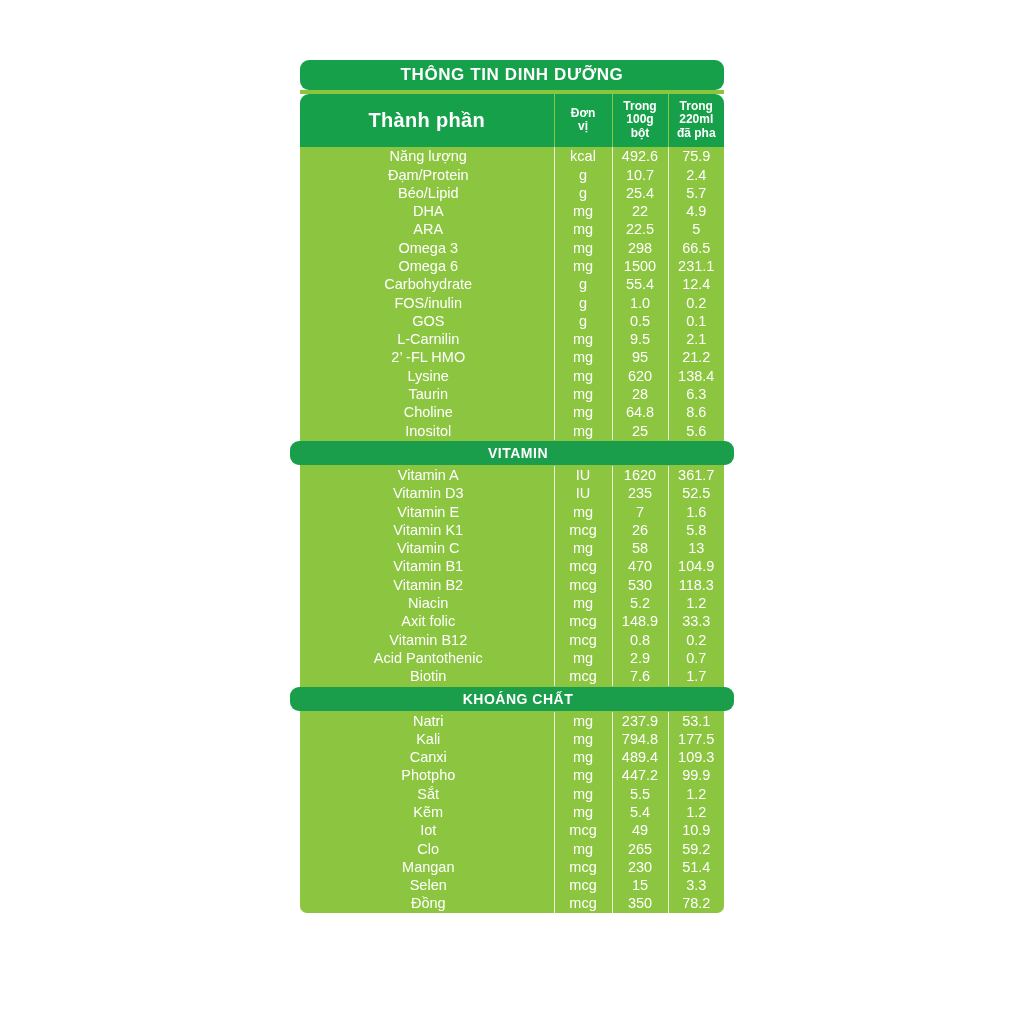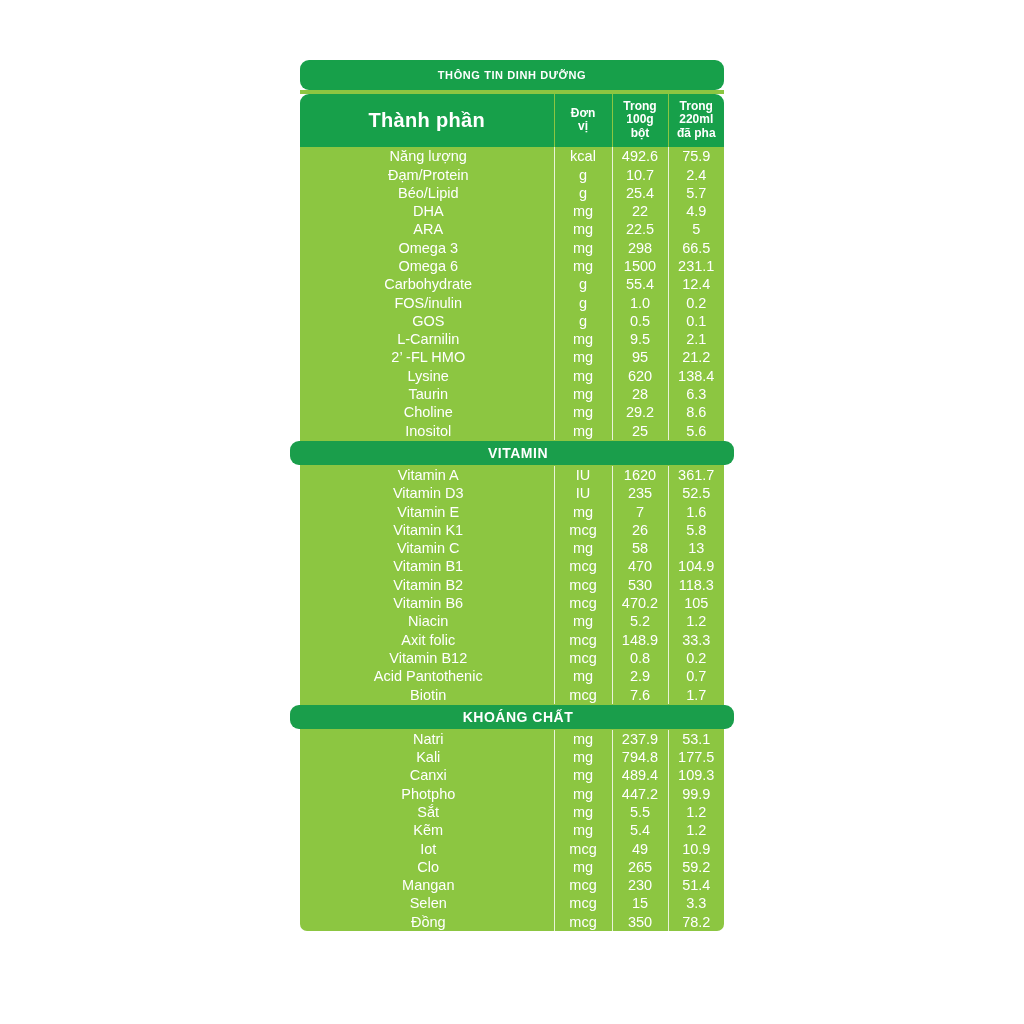--- a/index.html
+++ b/index.html
@@ -25,21 +25,21 @@
   
   .title-bar {
     margin: 0 10px;
     background: #17a04a;
     border-radius: 9px;
     height: 30px;
     display: flex;
     align-items: center;
     justify-content: center;
     color: #ffffff;
-    font-size: 11px;
+    font-size: 17px;
     font-weight: bold;
     letter-spacing: 0.6px;
   }
 
   .title-gap {
     height: 4px;
     margin: 0 10px;
     background: #8cc641;
   }
 
@@ -241,21 +241,21 @@
         </tr>
         <tr class="data-row">
           <td class="t-name">Taurin</td>
           <td>mg</td>
           <td>28</td>
           <td>6.3</td>
         </tr>
         <tr class="data-row">
           <td class="t-name">Choline</td>
           <td>mg</td>
-          <td>29.2</td>
+          <td>64.8</td>
           <td>8.6</td>
         </tr>
         <tr class="data-row">
           <td class="t-name">Inositol</td>
           <td>mg</td>
           <td>25</td>
           <td>5.6</td>
         </tr>
         <tr class="section-row">
           <td colspan="4">
@@ -298,26 +298,20 @@
           <td>470</td>
           <td>104.9</td>
         </tr>
         <tr class="data-row">
           <td class="t-name">Vitamin B2</td>
           <td>mcg</td>
           <td>530</td>
           <td>118.3</td>
         </tr>
         <tr class="data-row">
-          <td class="t-name">Vitamin B6</td>
-          <td>mcg</td>
-          <td>470.2</td>
-          <td>105</td>
-        </tr>
-        <tr class="data-row">
           <td class="t-name">Niacin</td>
           <td>mg</td>
           <td>5.2</td>
           <td>1.2</td>
         </tr>
         <tr class="data-row">
           <td class="t-name">Axit folic</td>
           <td>mcg</td>
           <td>148.9</td>
           <td>33.3</td>

